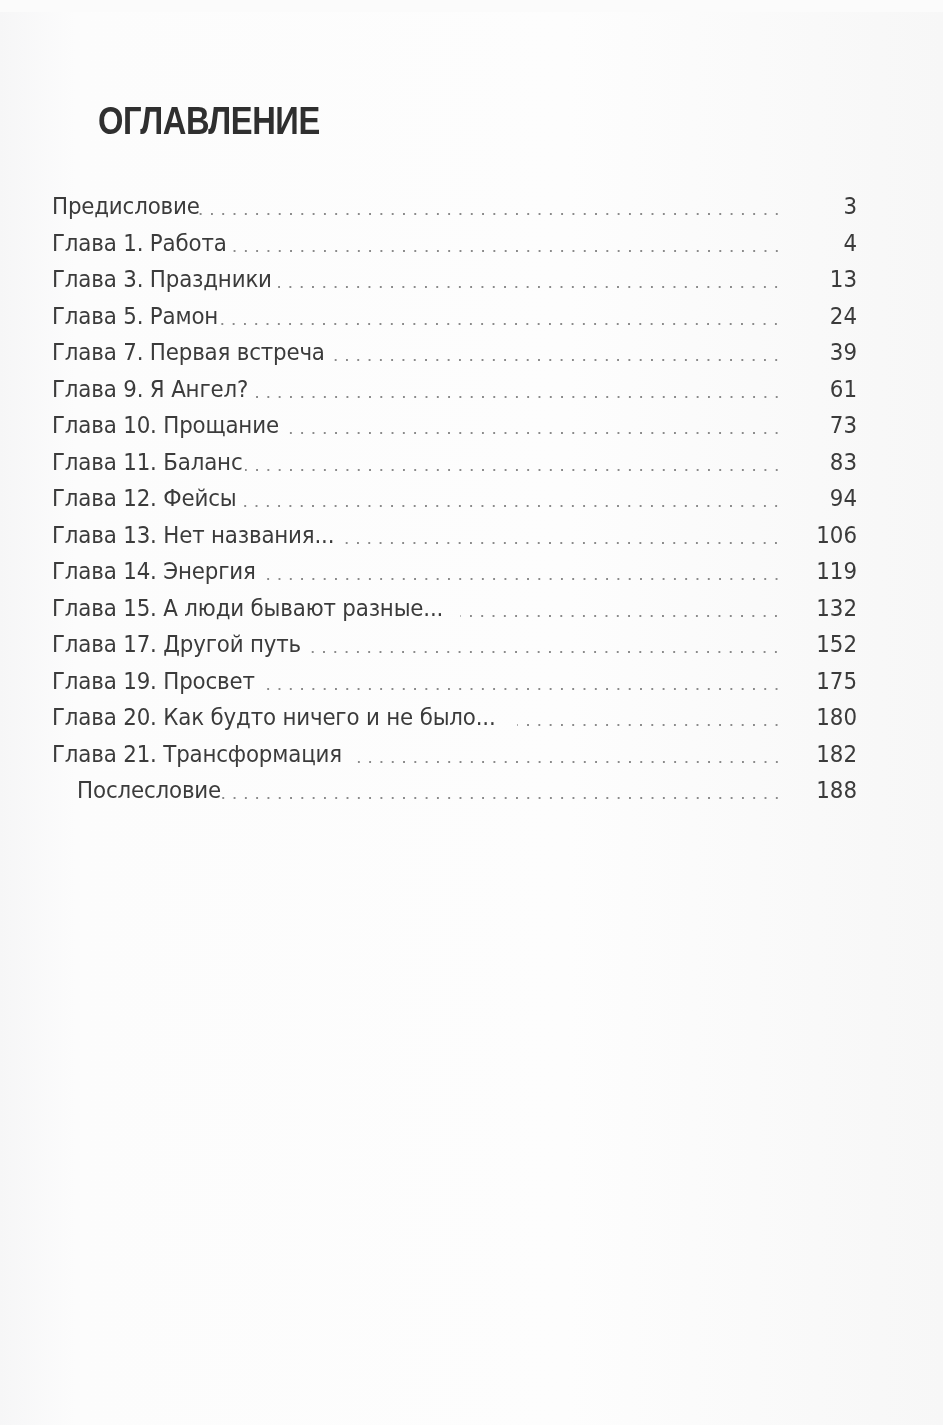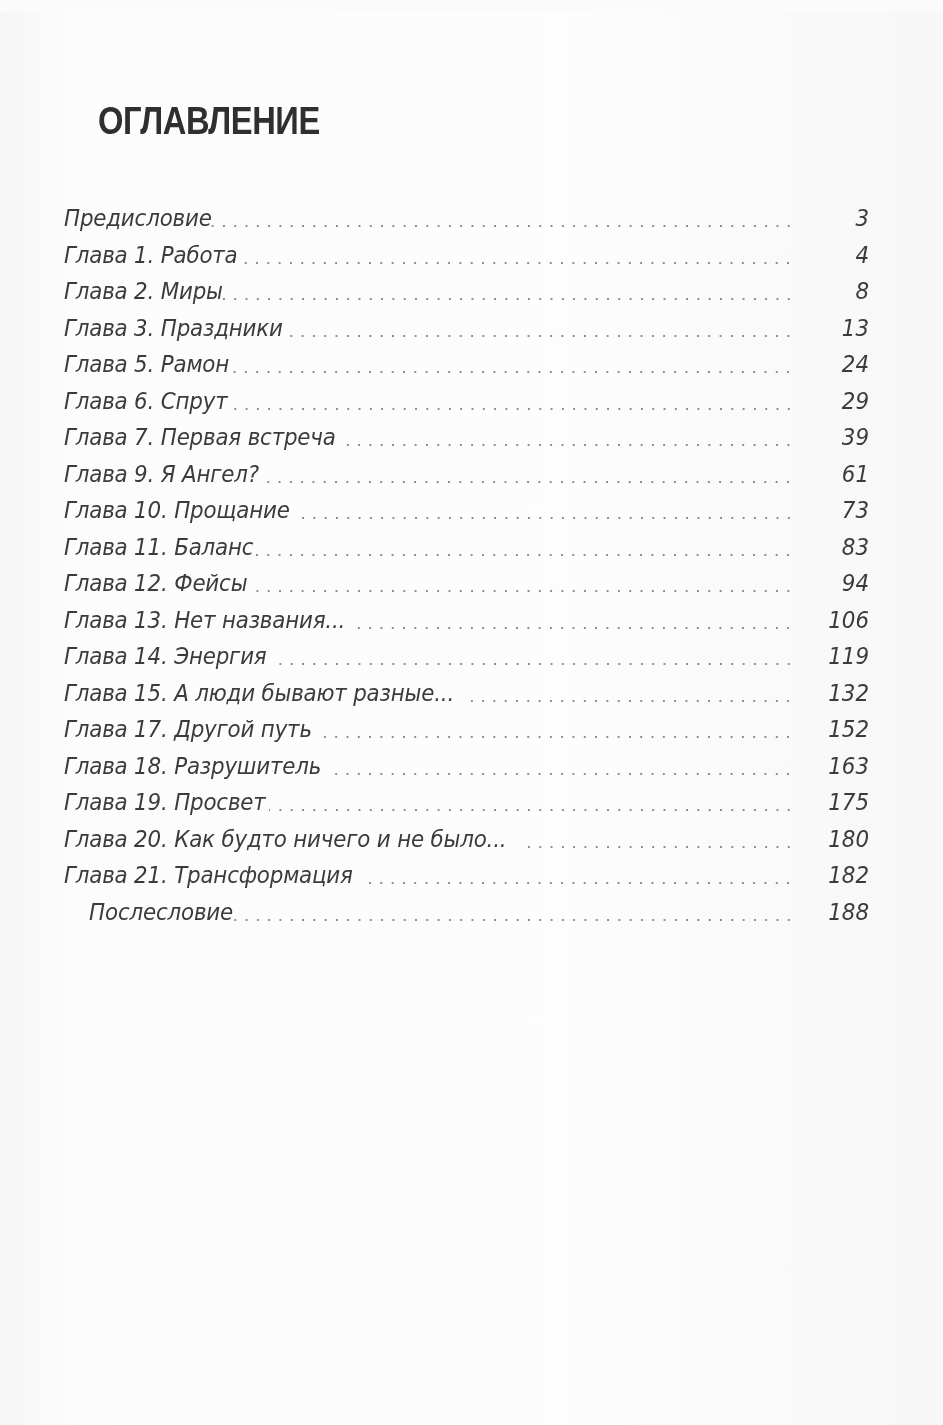--- a/index.html
+++ b/index.html
@@ -32,24 +32,23 @@
       color: #2f2f2f;
       transform: scaleX(0.86);
       transform-origin: left top;
       margin: 0;
     }
     .toc {
       position: absolute;
       left: 52px;
       top: 176px;
       width: 805px;
-      margin: 12px;
+      margin: 0;
       padding: 0;
       list-style: none;
-      font-style: italic;
     }
     .toc-row {
       position: relative;
       height: 36.5px;
       display: flex;
       align-items: center;
       font-size: 23px;
       line-height: 36.5px;
     }
     .toc-row.indented .entry-label {
@@ -116,48 +115,34 @@
       <span class="page-num">3</span>
     </li>
     <li class="toc-row">
       <span class="entry-label">Глава 1. Работа</span>
       <span class="leader-wrap">
           <span class="leader"></span>
         </span>
       <span class="page-num">4</span>
     </li>
     <li class="toc-row">
-      <span class="entry-label">Глава 2. Миры</span>
-      <span class="leader-wrap">
-          <span class="leader"></span>
-        </span>
-      <span class="page-num">8</span>
-    </li>
-    <li class="toc-row">
       <span class="entry-label">Глава 3. Праздники</span>
       <span class="leader-wrap">
           <span class="leader"></span>
         </span>
       <span class="page-num">13</span>
     </li>
     <li class="toc-row">
       <span class="entry-label">Глава 5. Рамон</span>
       <span class="leader-wrap">
           <span class="leader"></span>
         </span>
       <span class="page-num">24</span>
     </li>
     <li class="toc-row">
-      <span class="entry-label">Глава 6. Спрут</span>
-      <span class="leader-wrap">
-          <span class="leader"></span>
-        </span>
-      <span class="page-num">29</span>
-    </li>
-    <li class="toc-row">
       <span class="entry-label">Глава 7. Первая встреча</span>
       <span class="leader-wrap">
           <span class="leader"></span>
         </span>
       <span class="page-num">39</span>
     </li>
     <li class="toc-row">
       <span class="entry-label">Глава 9. Я Ангел?</span>
       <span class="leader-wrap">
           <span class="leader"></span>
@@ -205,27 +190,20 @@
           <span class="leader"></span>
         </span>
       <span class="page-num">132</span>
     </li>
     <li class="toc-row">
       <span class="entry-label">Глава 17. Другой путь</span>
       <span class="leader-wrap">
           <span class="leader"></span>
         </span>
       <span class="page-num">152</span>
-    </li>
-    <li class="toc-row">
-      <span class="entry-label">Глава 18. Разрушитель</span>
-      <span class="leader-wrap">
-          <span class="leader"></span>
-        </span>
-      <span class="page-num">163</span>
     </li>
     <li class="toc-row">
       <span class="entry-label">Глава 19. Просвет</span>
       <span class="leader-wrap">
           <span class="leader"></span>
         </span>
       <span class="page-num">175</span>
     </li>
     <li class="toc-row">
       <span class="entry-label">Глава 20. Как будто ничего и не было...</span>

